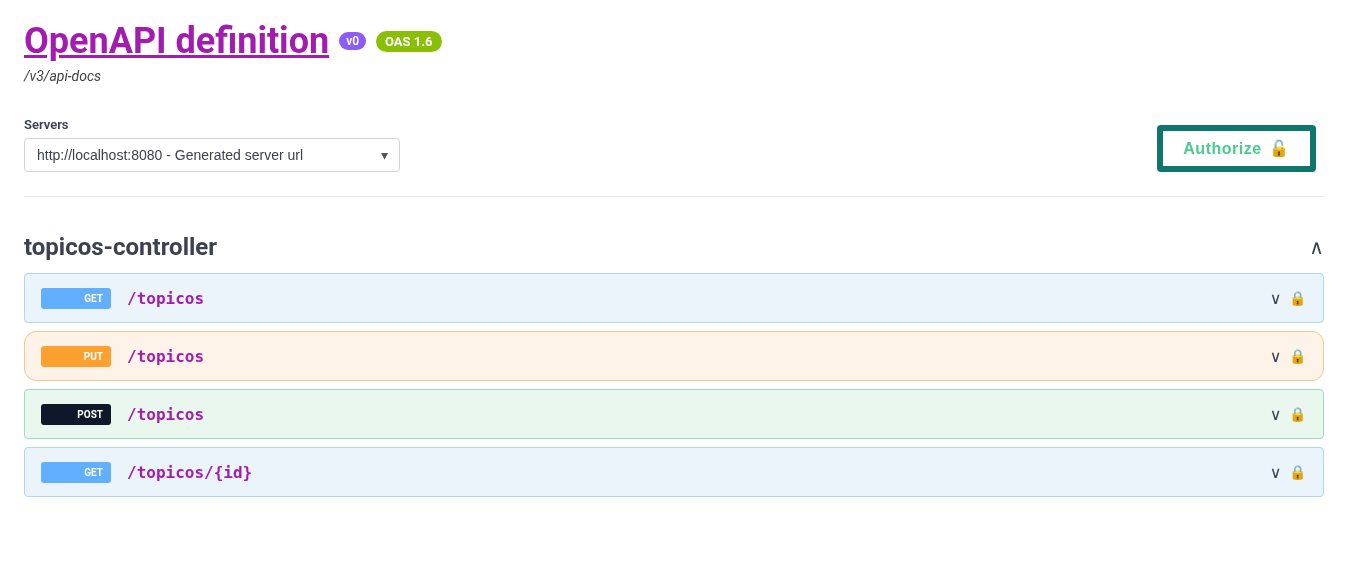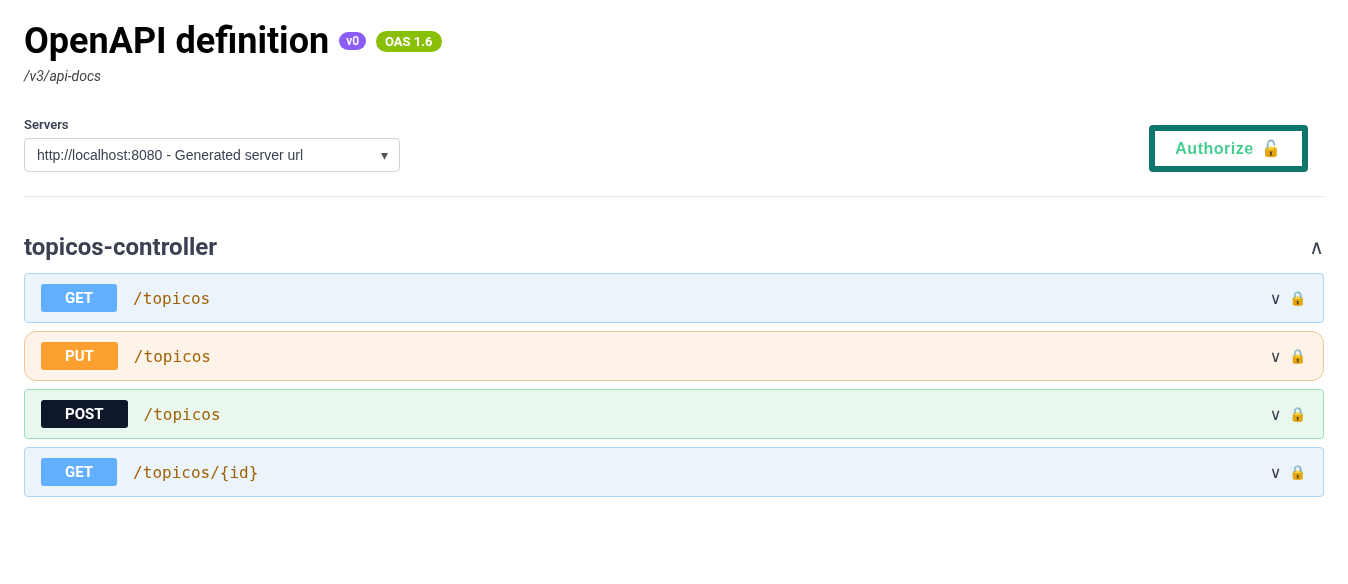--- a/index.html
+++ b/index.html
@@ -23,21 +23,22 @@
     .title-row {
       display: flex;
       align-items: center;
       gap: 10px;
       margin-bottom: 4px;
     }
 
     .page-title {
       font-size: 36px;
       font-weight: 700;
-      color: #000000;
+      color: #a21caf;
+      text-decoration: underline;
     }
 
     .badge-v0 {
       background: #8b5cf6;
       color: #fff;
       font-size: 12px;
       font-weight: 600;
       padding: 2px 7px;
       border-radius: 57px;
     }
@@ -56,21 +57,21 @@
       font-size: 14px;
       text-decoration: none;
       font-style: italic;
     }
 
     
     .servers-row {
       display: flex;
       align-items: flex-end;
       justify-content: space-between;
-      margin: 32px 16px 24px 0;
+      margin: 32px 8px 24px 0;
     }
 
     .servers-group {
       display: flex;
       flex-direction: column;
       gap: 6px;
     }
 
     .servers-label {
       font-size: 13px;
@@ -182,38 +183,38 @@
       gap: 16px;
     }
 
     .api-row-right {
       display: flex;
       align-items: center;
       gap: 8px;
     }
 
     .method-badge {
-      font-size: 15px;
+      font-size: 10px;
       font-weight: 700;
       color: #fff;
-      padding: 5px 24px;
+      padding: 5px 8px;
       border-radius: 3px;
       min-width: 70px;
-      text-align: left;
+      text-align: right;
       text-transform: uppercase;
     }
 
     .method-get { background: #61affe; }
     .method-put { background: #fca130; }
     .method-post { background: #0f172a; }
 
     .api-path {
       font-size: 16px;
-      font-weight: 400;
-      color: #a16207;
+      font-weight: 700;
+      color: #a21caf;
       font-family: monospace;
     }
 
     
     .row-get {
       background: #ebf3fb;
       border-color: #b0d5f5;
     }
 
     .row-put {

